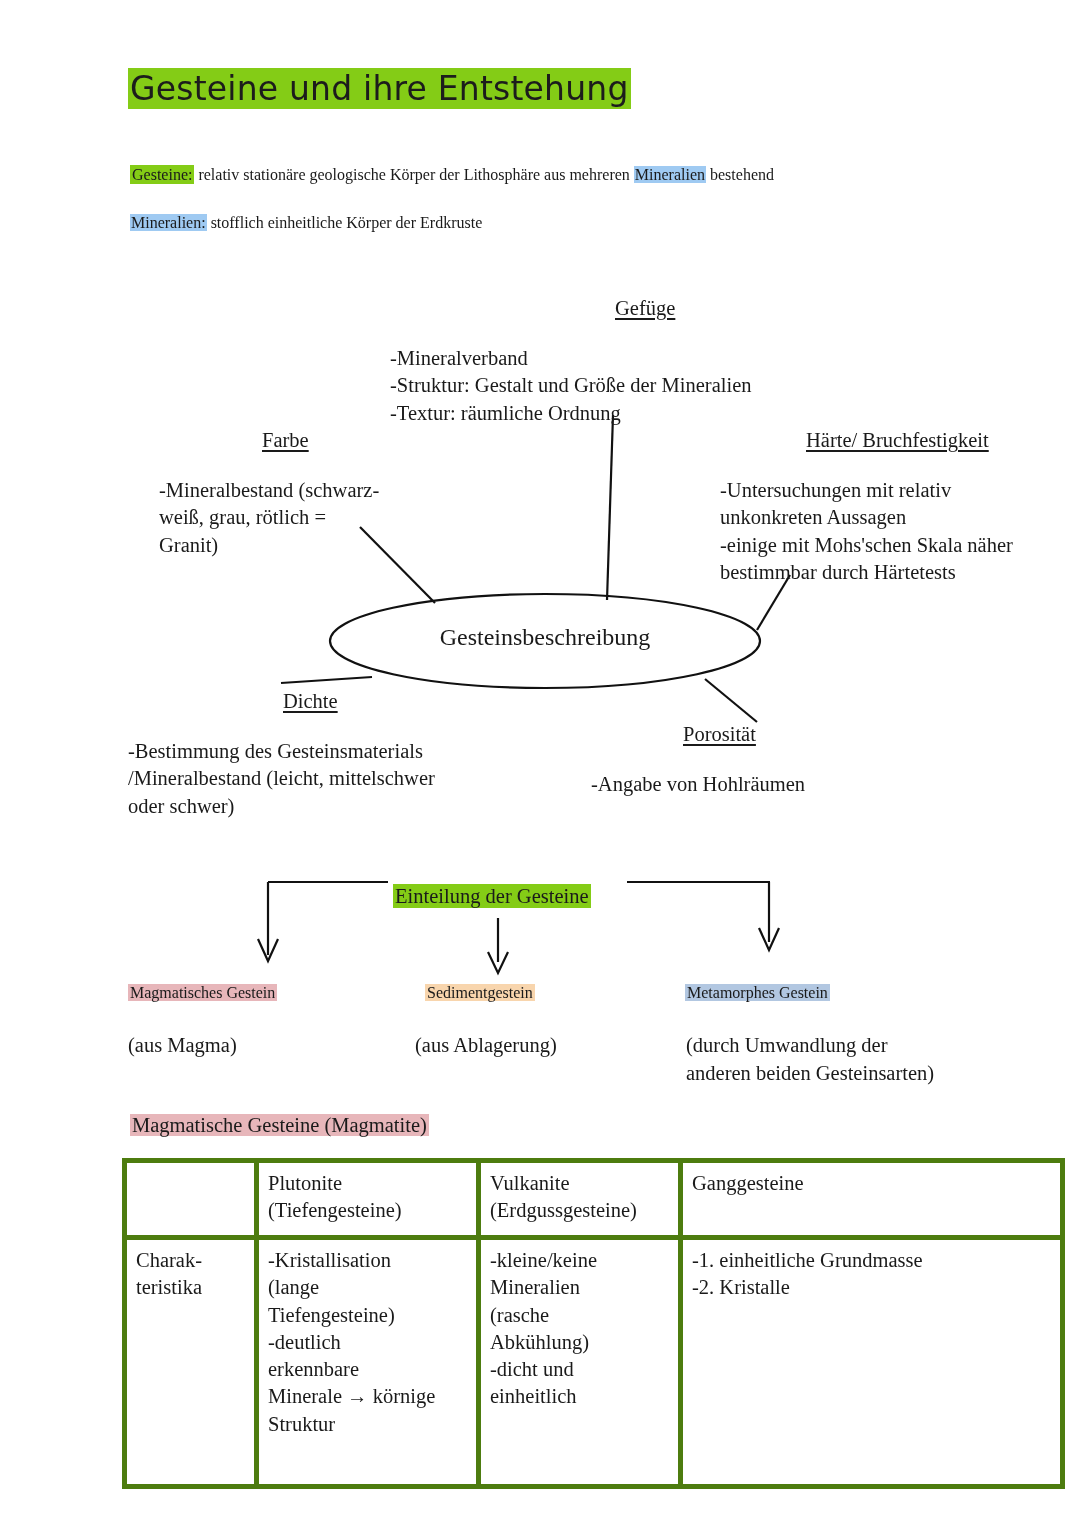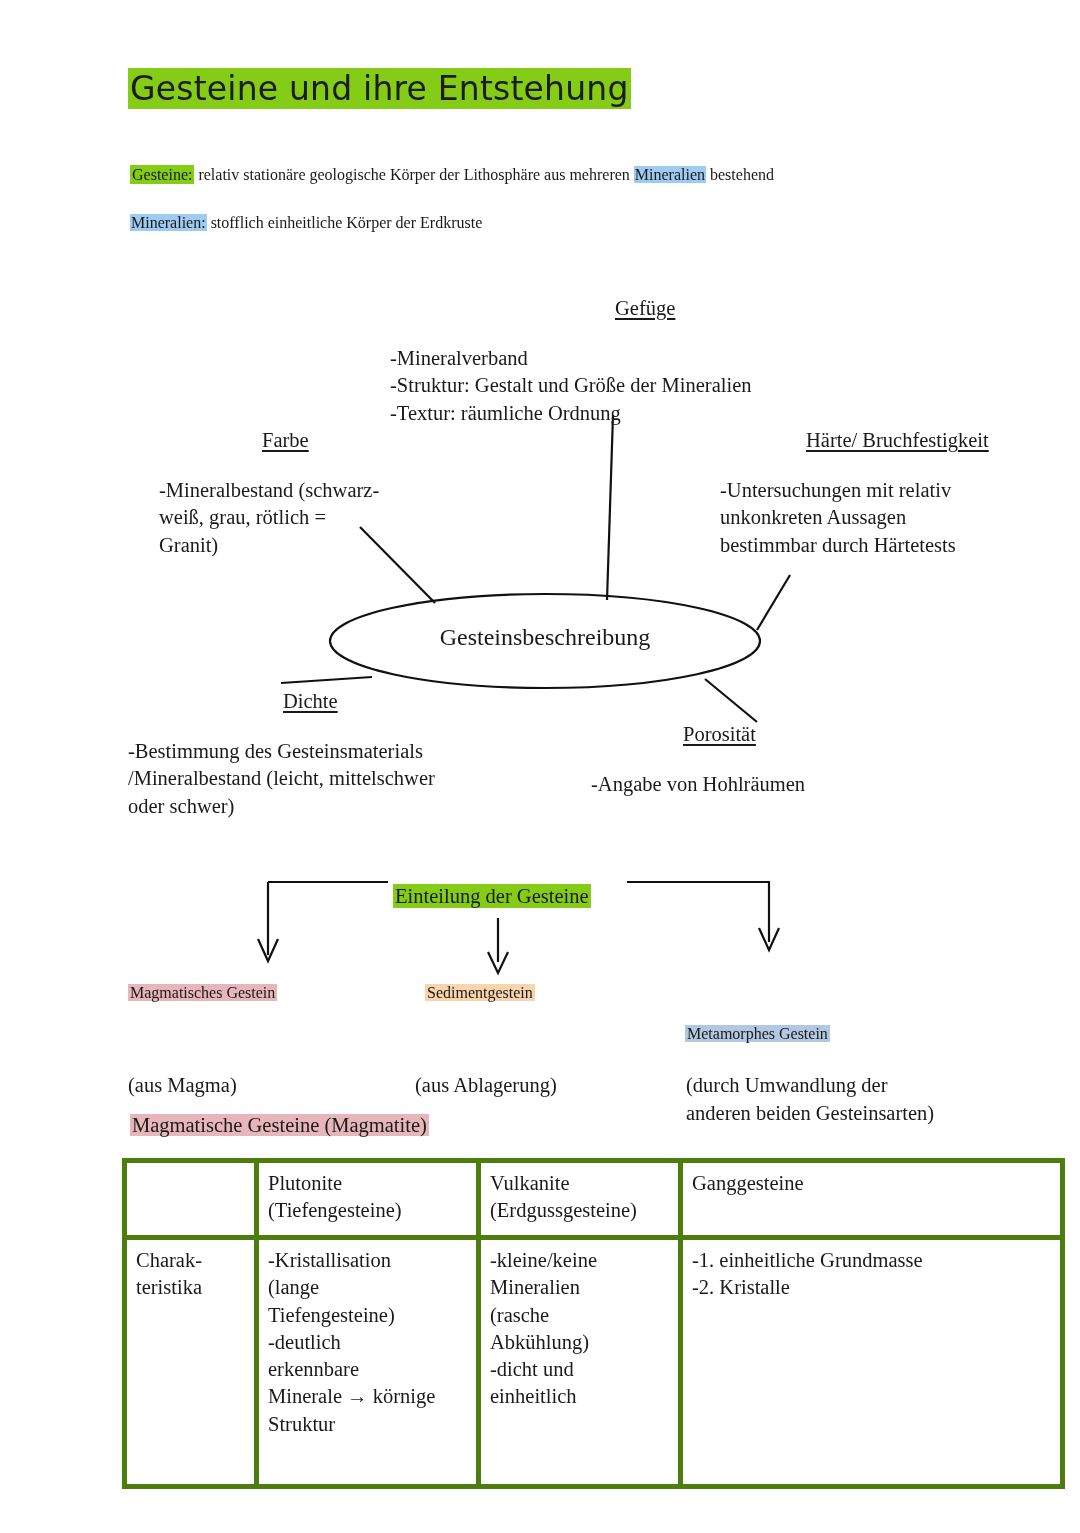--- a/index.html
+++ b/index.html
@@ -107,25 +107,24 @@
   }
   .cat {
     position: absolute;
     font-size: 16px;
     white-space: nowrap;
   }
   .cat-sub {
     position: absolute;
     font-size: 20.5px;
     line-height: 1.35;
-    margin-top: 40px;
   }
   #cat-magmatisch { left: 128px; top: 984px; }
   #cat-sediment   { left: 425px; top: 984px; }
-  #cat-metamorph  { left: 685px; top: 1025px; font-family: Liberation Serif, serif; }
+  #cat-metamorph  { left: 685px; top: 984px; font-family: Liberation Serif, serif; }
   #sub-magmatisch { left: 128px; top: 1032px; }
   #sub-sediment   { left: 415px; top: 1032px; }
   #sub-metamorph  { left: 686px; top: 1032px; width: 320px; }
 
   
   .sec-head {
     position: absolute;
     left: 130px;
     top: 1114px;
     font-size: 20.5px;
@@ -211,20 +210,21 @@
   <div class="mm-body" id="body-farbe">
     <div>-Mineralbestand (schwarz-</div>
     <div>weiß, grau, rötlich =</div>
     <div>Granit)</div>
   </div>
 
   <div class="mm-head" id="head-haerte">Härte/ Bruchfestigkeit</div>
   <div class="mm-body" id="body-haerte">
     <div>-Untersuchungen mit relativ</div>
     <div>unkonkreten Aussagen</div>
+    <div>-einige mit Mohs'schen Skala näher</div>
     <div>bestimmbar durch Härtetests</div>
   </div>
 
   <div class="mm-head" id="head-dichte">Dichte</div>
   <div class="mm-body" id="body-dichte">
     <div>-Bestimmung des Gesteinsmaterials</div>
     <div>/Mineralbestand (leicht, mittelschwer</div>
     <div>oder schwer)</div>
   </div>
 

